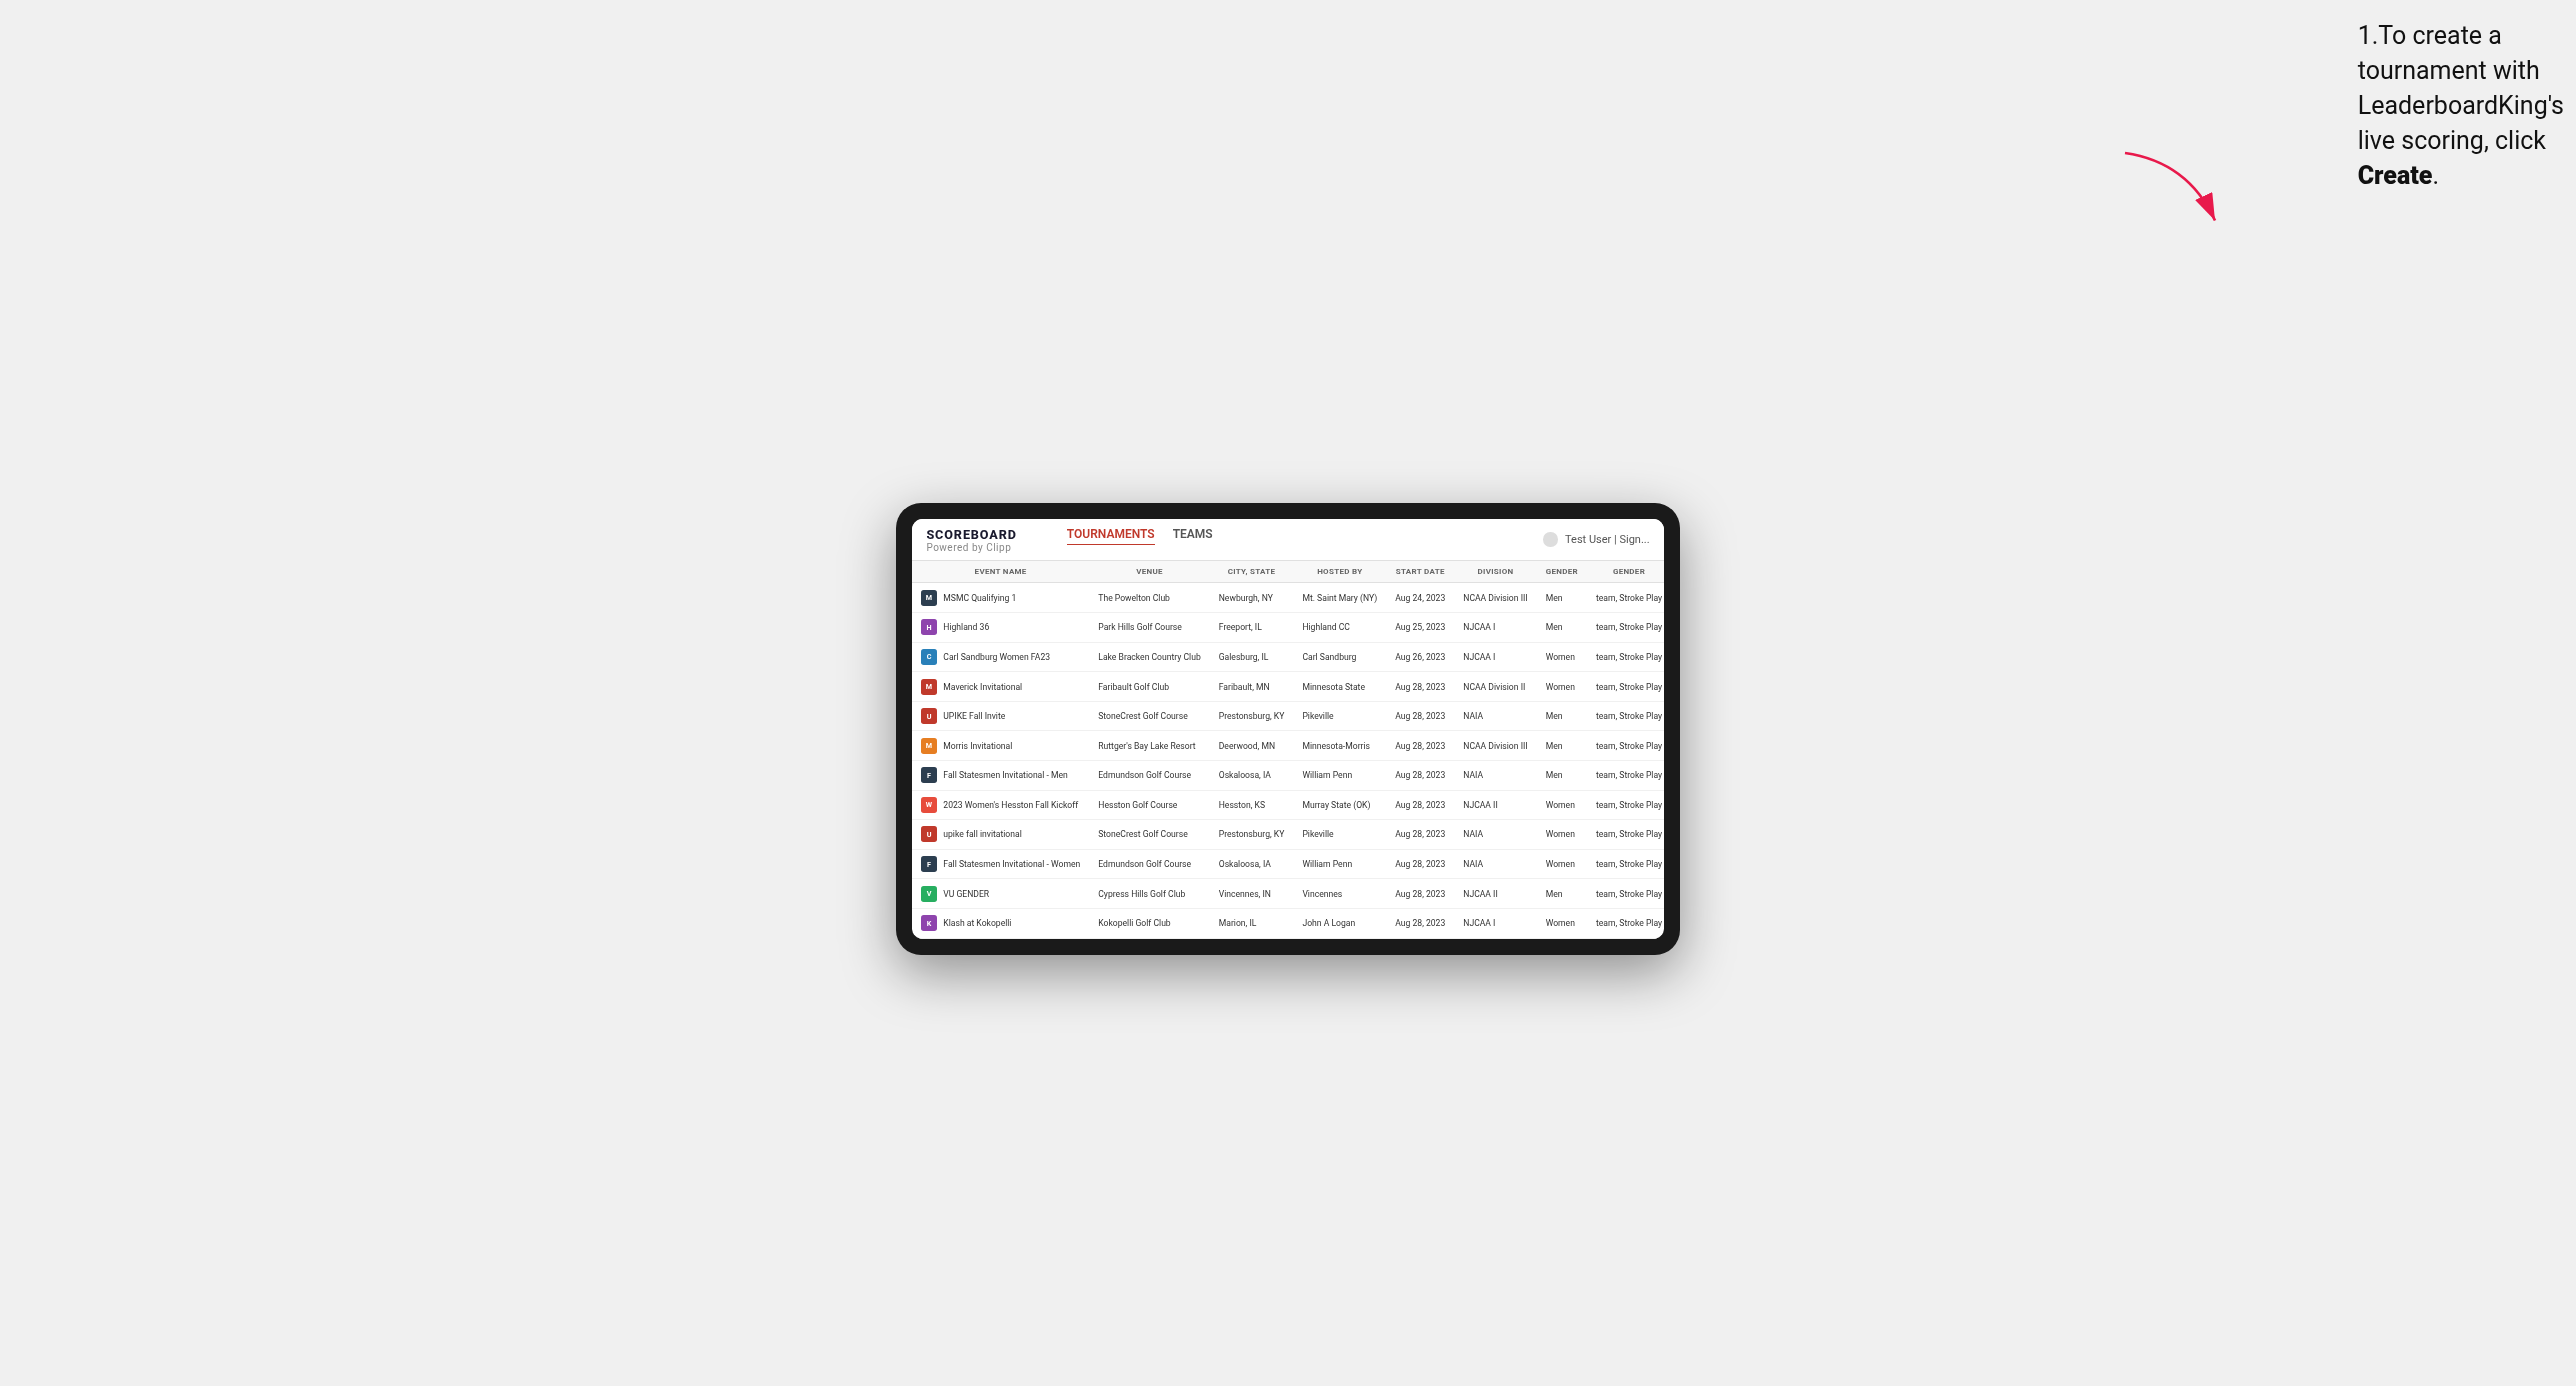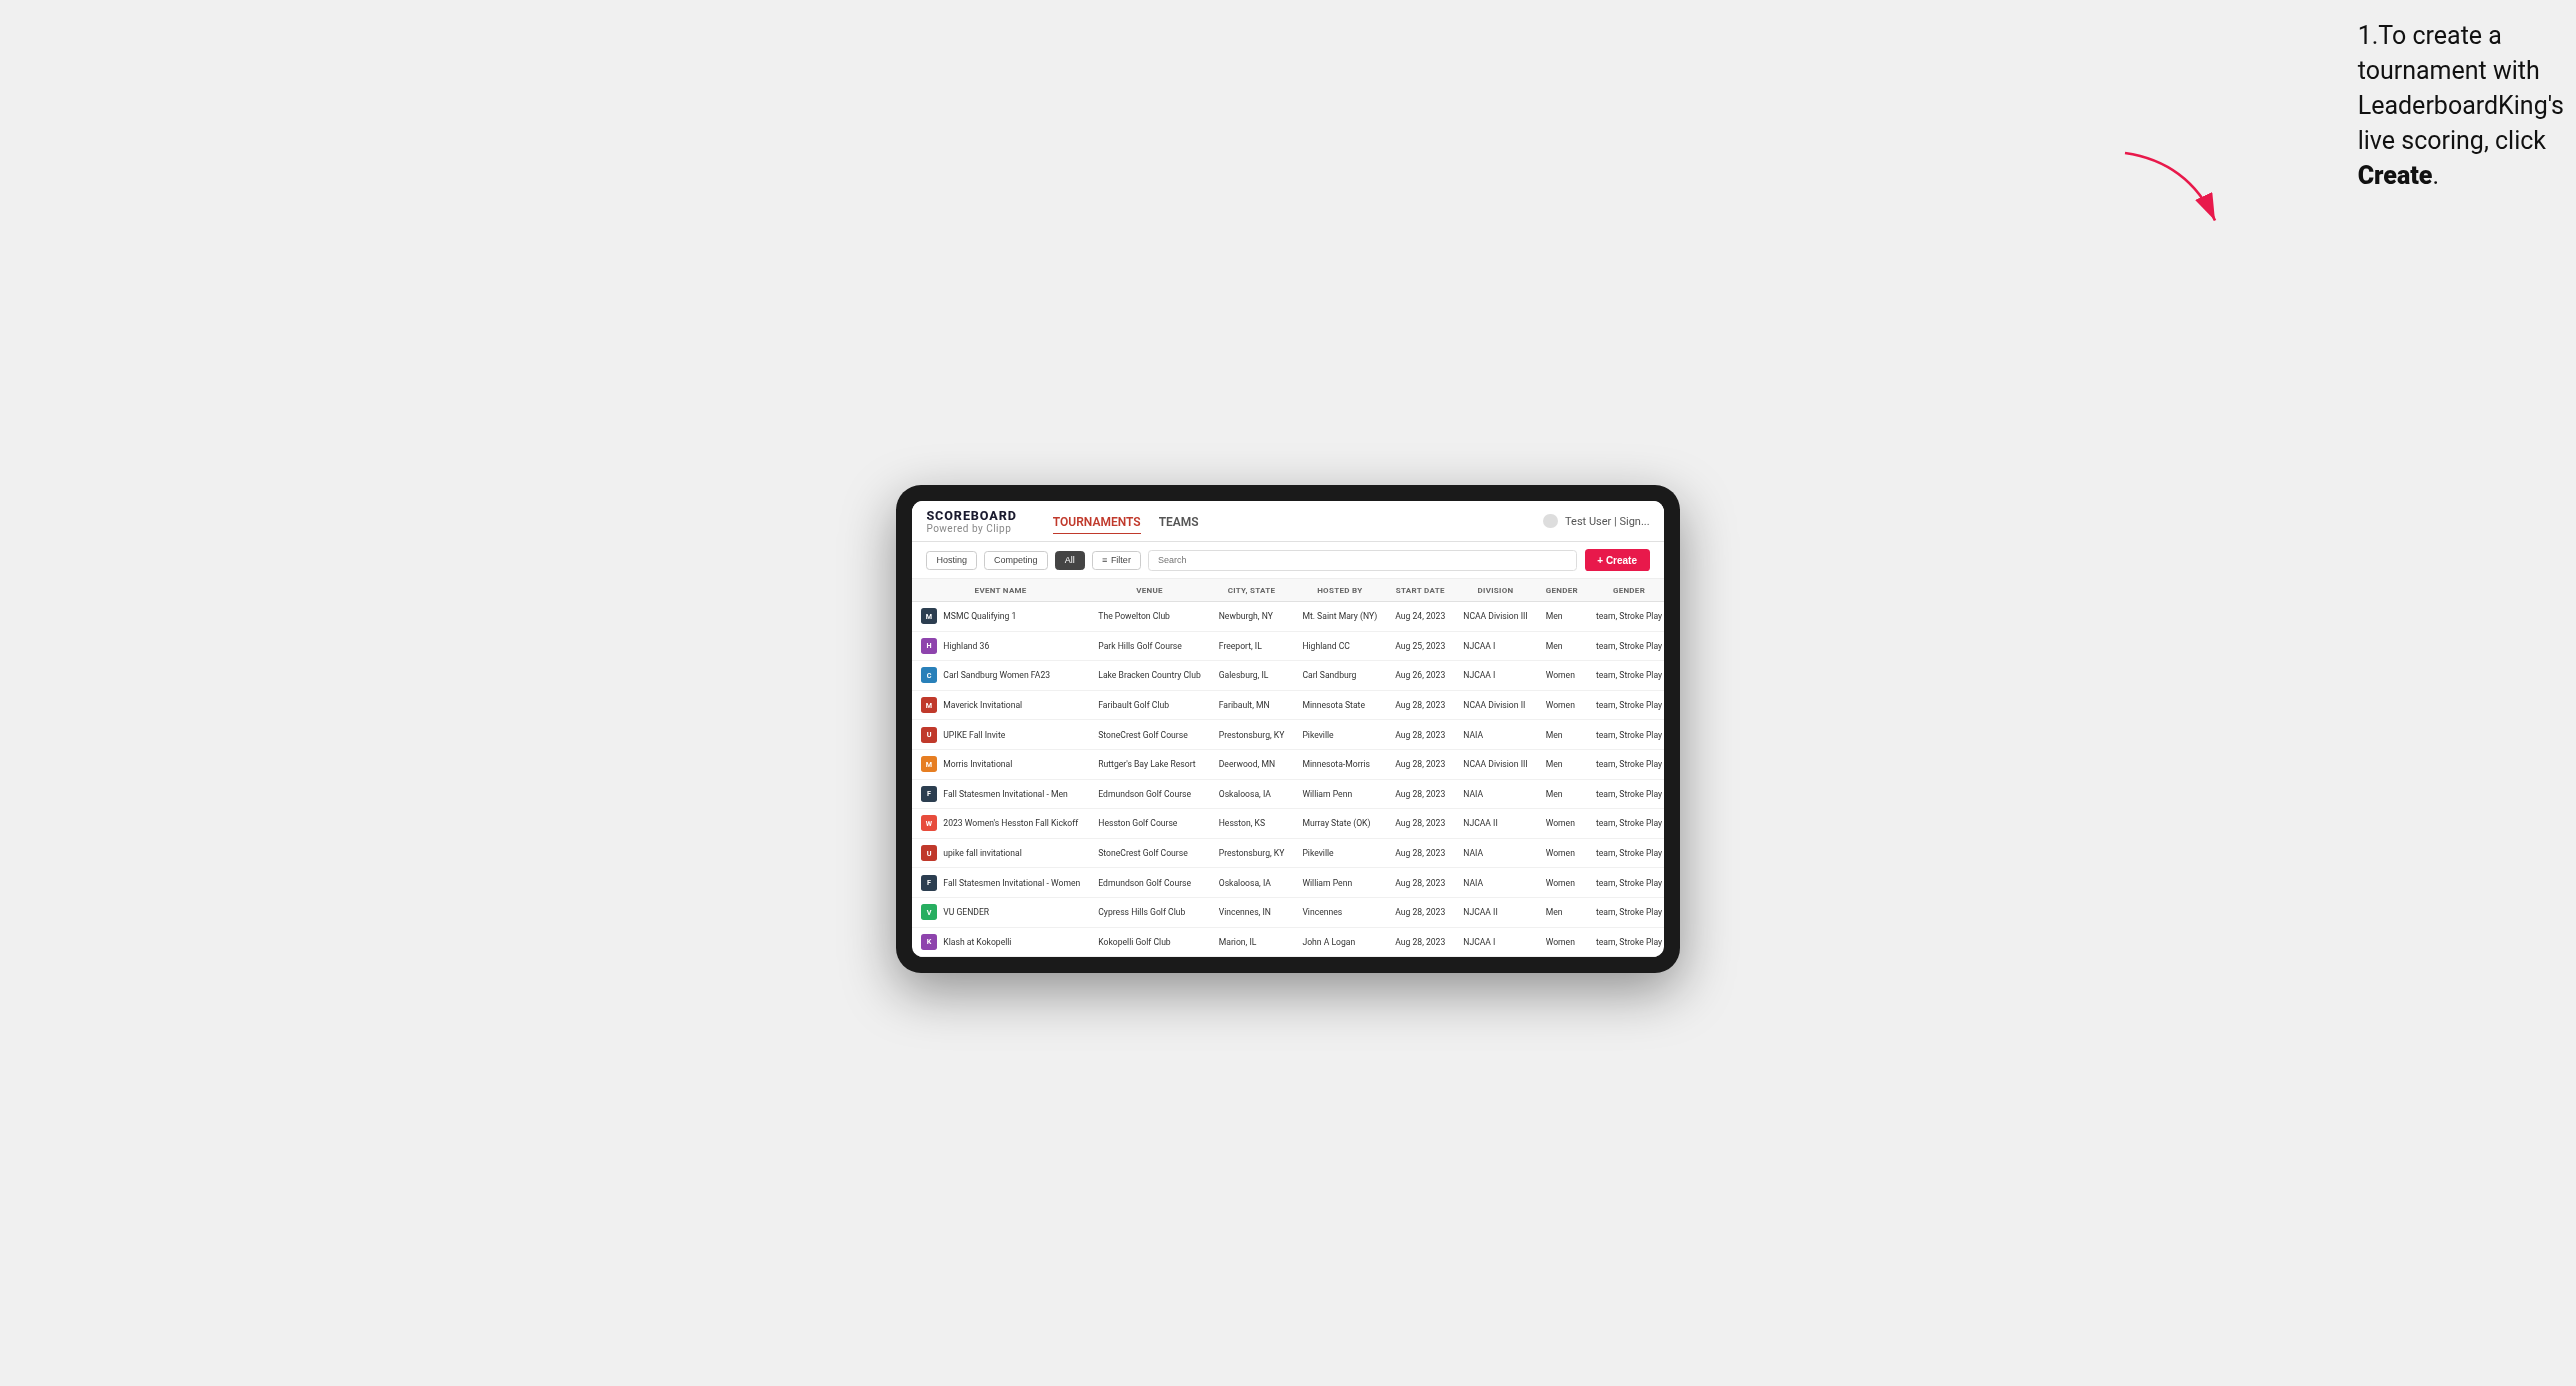--- a/index.html
+++ b/index.html
@@ -229,47 +229,36 @@
       <polygon points="0 0, 10 3.5, 0 7" fill="#e8194b"></polygon>
     </marker>
   </defs>
   <path d="M 10 10 Q 80 20 110 85" stroke="#e8194b" stroke-width="3" fill="none" marker-end="url(#arrowhead)"></path>
 </svg>
 
 <div class="tablet-frame">
   <div class="tablet-screen">
 
     <div class="top-bar">
-      <div style="display:flex; align-items:flex-end; gap:18px;">
+      <div style="display:flex; align-items:flex-start; gap:32px;">
         <div class="logo-area">
           <span class="logo-text">SCOREBOARD</span>
           <span class="logo-sub">Powered by Clipp</span>
         </div>
         <div class="nav-tabs">
           <span class="nav-tab active">TOURNAMENTS</span>
           <span class="nav-tab">TEAMS</span>
         </div>
       </div>
       <div class="top-right">
         <div class="gear-icon"></div>
         <span>Test User | Sign...</span>
       </div>
     </div>
 
-    <div class="filter-bar">
-      <button class="filter-btn">Hosting</button>
-      <button class="filter-btn">Competing</button>
-      <button class="filter-btn active">All</button>
-      <button class="filter-icon-btn">
-        <span>≡</span>
-        <span>Filter</span>
-      </button>
-      <input class="search-input" type="text" placeholder="Search" style="">
-      <button class="create-btn">+ Create</button>
-    </div>
 
     <div class="table-container">
       <table>
         <thead>
           <tr>
             <th>EVENT NAME</th>
             <th>VENUE</th>
             <th>CITY, STATE</th>
             <th>HOSTED BY</th>
             <th>START DATE</th>

